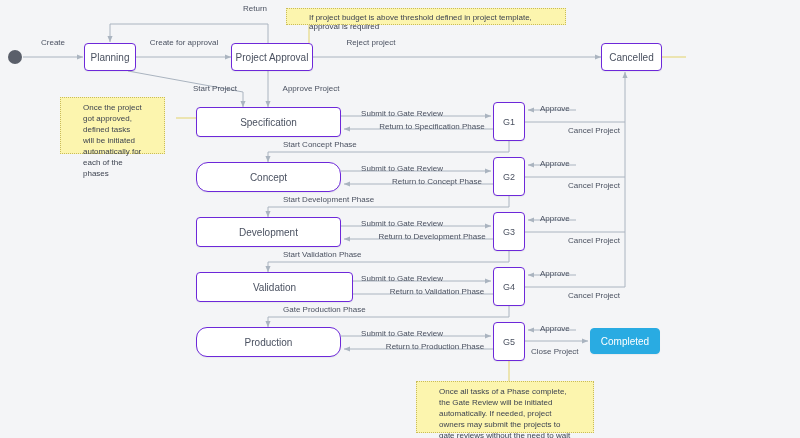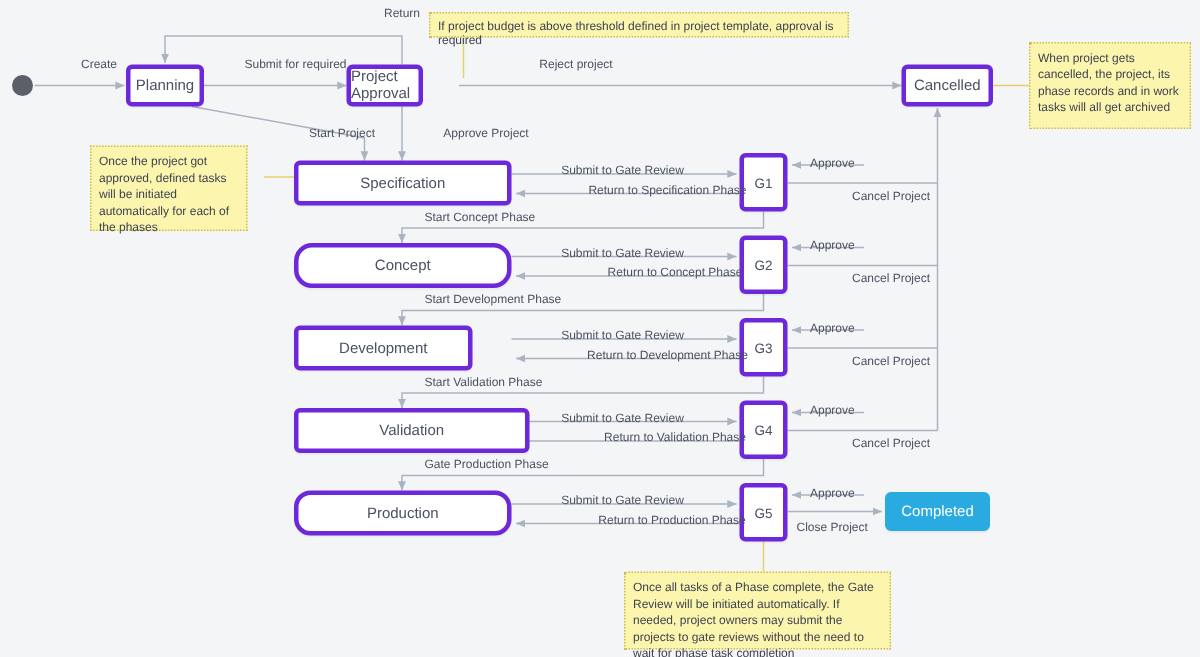--- a/index.html
+++ b/index.html
@@ -9,49 +9,49 @@
     font-family:"Liberation Sans","DejaVu Sans",sans-serif;
     overflow:hidden;
   }
   #canvas{position:relative;width:800px;height:438px;}
 
   svg.wires{position:absolute;left:0;top:0;width:800px;height:438px;pointer-events:none;}
 
   .node{
     position:absolute;
     background:#ffffff;
-    border:3px solid #6d28d9;
+    border:1px solid #6d28d9;
     border-radius:4px;
     box-sizing:border-box;
     display:flex;align-items:center;justify-content:center;
     font-size:10px;color:#4a5160;
     box-shadow:0 1px 1px rgba(20,30,60,.05);
   }
   .gate{font-size:9px;color:#4a5160;}
   .terminal-completed{
     background:#29abe2;border:1px solid #29abe2;color:#ffffff;
   }
   .start-dot{
     position:absolute;width:14px;height:14px;border-radius:50%;
     background:#5a5f6a;
   }
   .note{
     position:absolute;
     background:#fcf5ae;
     border:1px dotted #c9bc5a;
     box-sizing:border-box;
     font-size:8px;line-height:11px;color:#3d4350;
-    padding:4px 5px;
+    padding:4px 22px;
   }
   .lbl{
     position:absolute;
     font-size:8px;color:#4a5160;
     white-space:nowrap;
   }
-  .lbl.c{transform:translateX(-50%);margin-left:13px;}
+  .lbl.c{transform:translateX(-50%);}
 </style>
 </head>
 <body>
 
 <div id="canvas">
 
   <svg class="wires" xmlns="http://www.w3.org/2000/svg">
     <defs>
       <marker id="ah" viewBox="0 0 8 8" refX="7" refY="4" markerWidth="7" markerHeight="7" orient="auto-start-reverse">
         <path d="M0,1 L7,4 L0,7 z" fill="#aab4c0"></path>
@@ -110,40 +110,40 @@
       <path d="M686,57 L662,57"></path>
       <path d="M176,118 L196,118"></path>
       <path d="M509,360 L509,381"></path>
     </g>
   </svg>
 
   <div class="start-dot" style="left:8px;top:50px;"></div>
 
   <div class="node" style="left:84px;top:43px;width:52px;height:28px;">Planning</div>
 
-  <div class="node" style="left:231px;top:43px;width:51px;height:28px;">Project Approval</div>
+  <div class="node" style="left:231px;top:43px;width:82px;height:28px;">Project Approval</div>
 
   <div class="node" style="left:601px;top:43px;width:61px;height:28px;">Cancelled</div>
 
   <div class="node" style="left:196px;top:107px;width:145px;height:30px;">Specification</div>
   <div class="node" style="left:196px;top:162px;width:145px;height:30px;border-radius:12px;">Concept</div>
-  <div class="node" style="left:196px;top:217px;width:119px;height:30px;">Development</div>
+  <div class="node" style="left:196px;top:217px;width:145px;height:30px;">Development</div>
   <div class="node" style="left:196px;top:272px;width:157px;height:30px;">Validation</div>
   <div class="node" style="left:196px;top:327px;width:145px;height:30px;border-radius:11px;">Production</div>
 
   <div class="node gate" style="left:493px;top:102px;width:32px;height:39px;">G1</div>
   <div class="node gate" style="left:493px;top:157px;width:32px;height:39px;">G2</div>
   <div class="node gate" style="left:493px;top:212px;width:32px;height:39px;">G3</div>
   <div class="node gate" style="left:493px;top:267px;width:32px;height:39px;">G4</div>
   <div class="node gate" style="left:493px;top:322px;width:32px;height:39px;">G5</div>
 
   <div class="node terminal-completed" style="left:590px;top:328px;width:70px;height:26px;">Completed</div>
 
   <div class="lbl c" style="left:53px;top:38px;">Create</div>
-  <div class="lbl c" style="left:184px;top:38px;">Submit for required</div>
+  <div class="lbl c" style="left:184px;top:38px;">Create for approval</div>
   <div class="lbl c" style="left:255px;top:4px;">Return</div>
   <div class="lbl c" style="left:371px;top:38px;">Reject project</div>
   <div class="lbl c" style="left:311px;top:84px;">Approve Project</div>
   <div class="lbl c" style="left:215px;top:84px;">Start Project</div>
 
   <div class="lbl c" style="left:402px;top:109px;">Submit to Gate Review</div>
   <div class="lbl c" style="left:432px;top:122px;">Return to Specification Phase</div>
   <div class="lbl" style="left:540px;top:104px;">Approve</div>
   <div class="lbl" style="left:568px;top:126px;">Cancel Project</div>
   <div class="lbl" style="left:283px;top:140px;">Start Concept Phase</div>
@@ -166,19 +166,18 @@
   <div class="lbl" style="left:568px;top:291px;">Cancel Project</div>
   <div class="lbl" style="left:283px;top:305px;">Gate Production Phase</div>
 
   <div class="lbl c" style="left:402px;top:329px;">Submit to Gate Review</div>
   <div class="lbl c" style="left:435px;top:342px;">Return to Production Phase</div>
   <div class="lbl" style="left:540px;top:324px;">Approve</div>
   <div class="lbl" style="left:531px;top:347px;">Close Project</div>
 
   <div class="note" style="left:286px;top:8px;width:280px;height:17px;line-height:9px;padding-top:4px;">If project budget is above threshold defined in project template, approval is required</div>
 
-  <div class="note" style="left:686px;top:28px;width:108px;height:58px;">When project gets cancelled, the project, its phase records and in work tasks will all get archived</div>
 
   <div class="note" style="left:60px;top:97px;width:105px;height:57px;">Once the project got approved, defined tasks will be initiated automatically for each of the phases</div>
 
   <div class="note" style="left:416px;top:381px;width:178px;height:52px;">Once all tasks of a Phase complete, the Gate Review will be initiated automatically. If needed, project owners may submit the projects to gate reviews without the need to wait for phase task completion</div>
 
 </div>
 
 </body></html>

